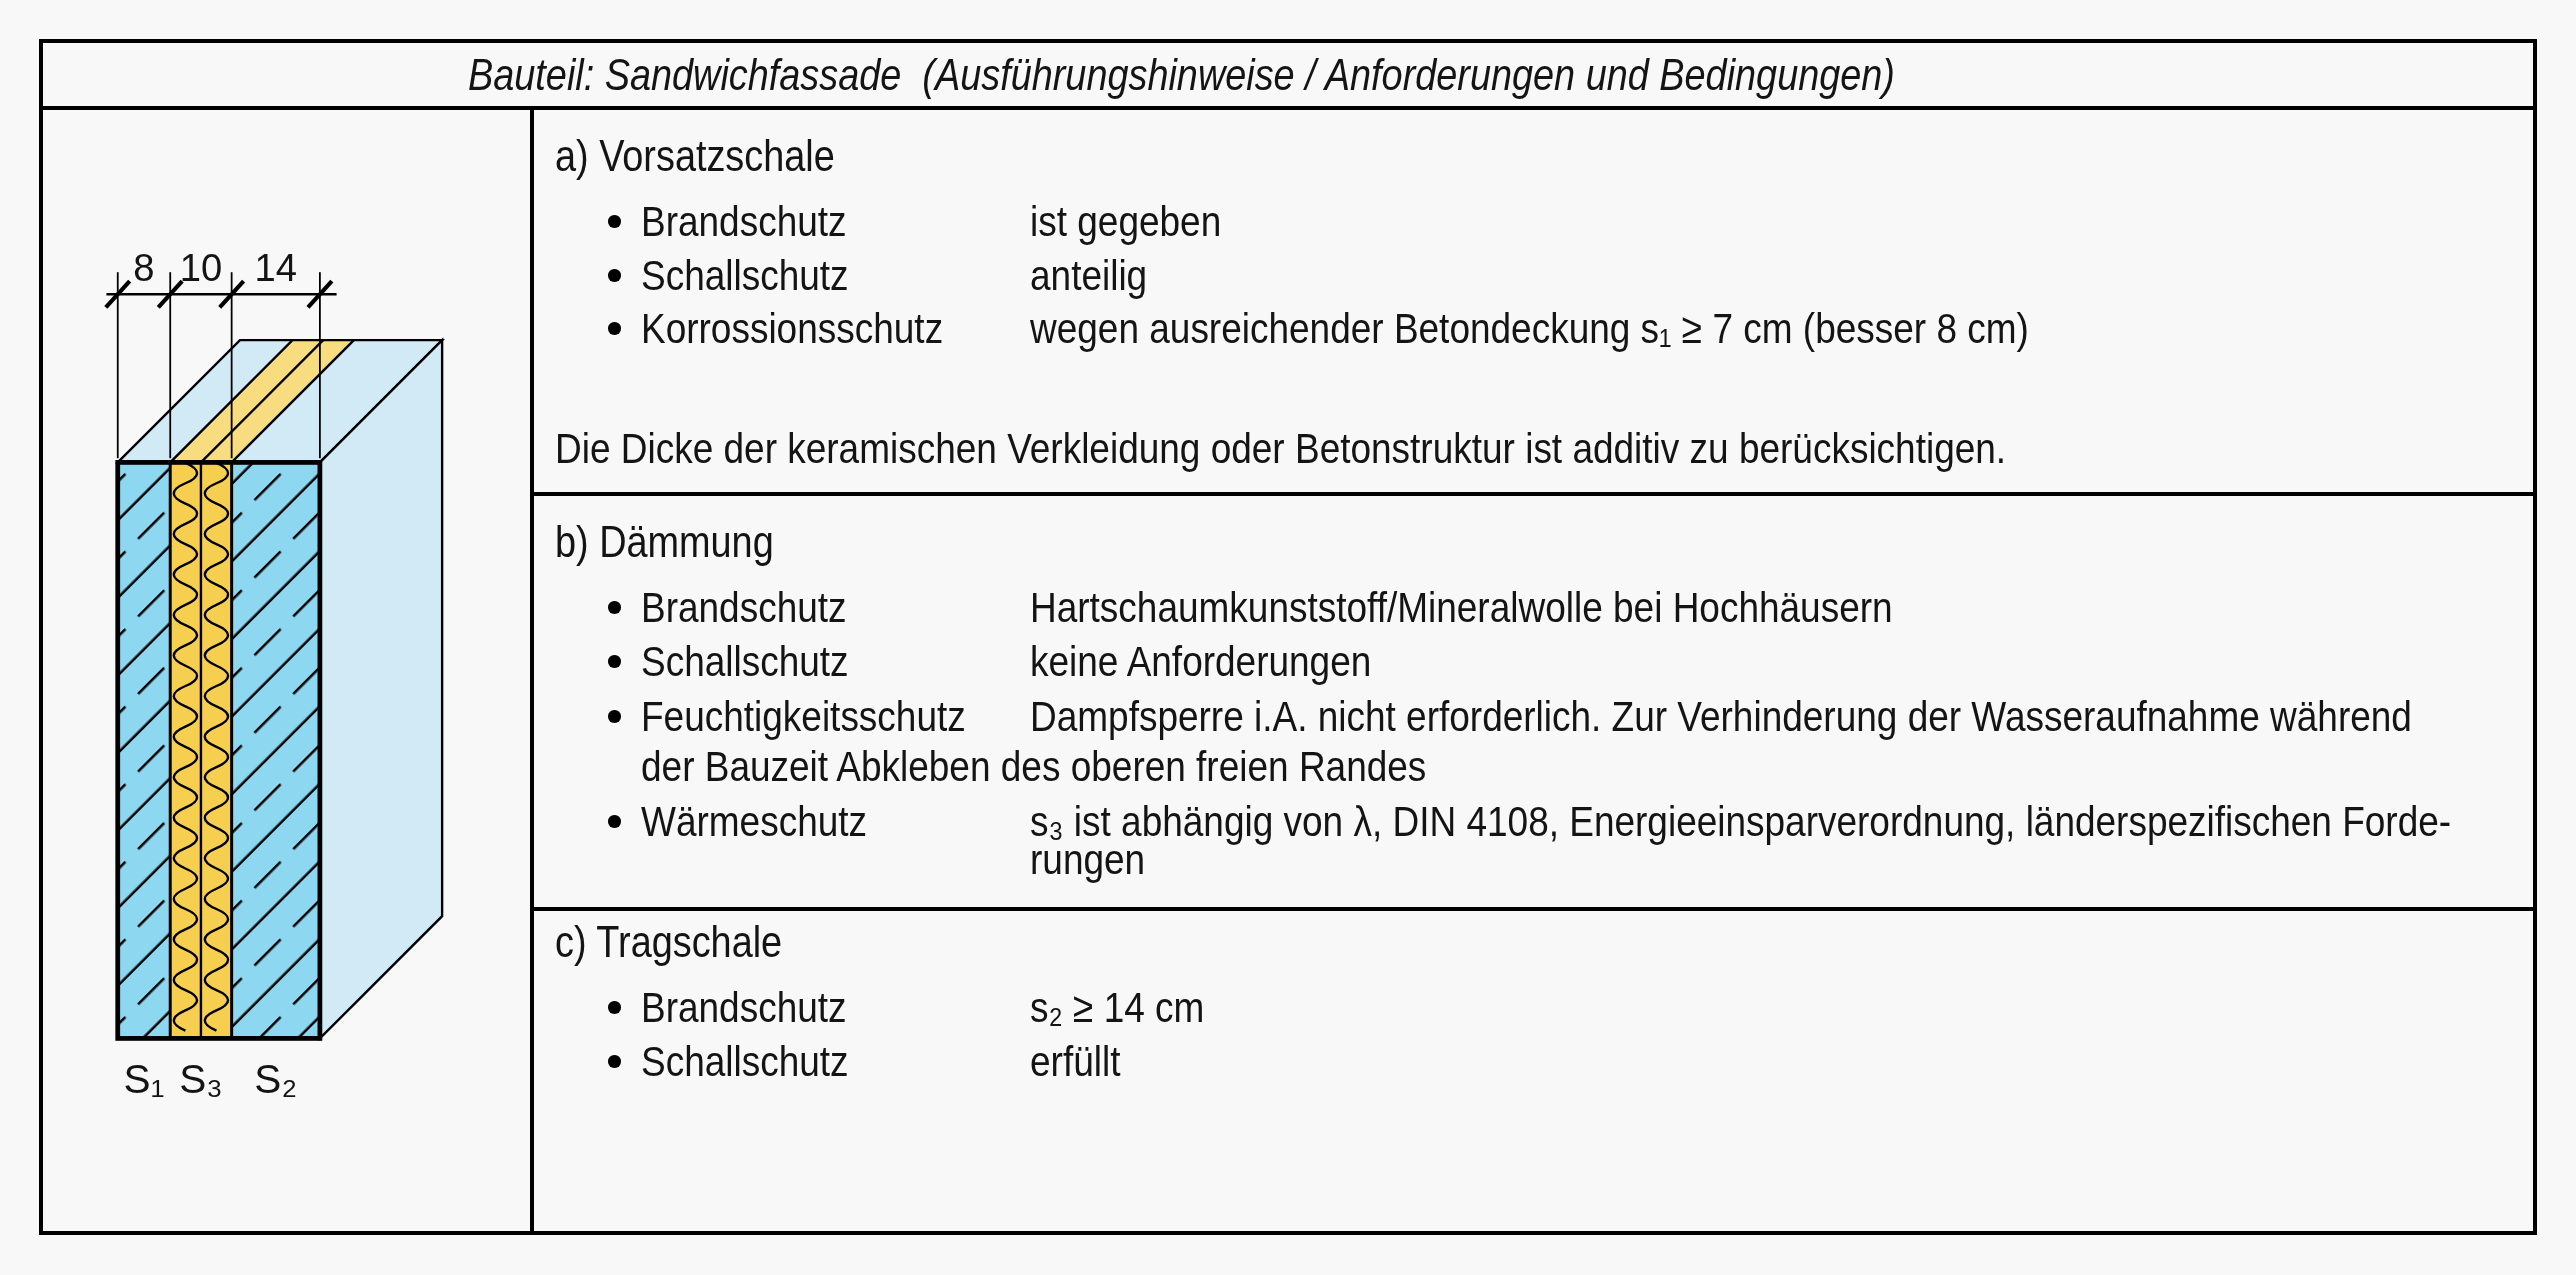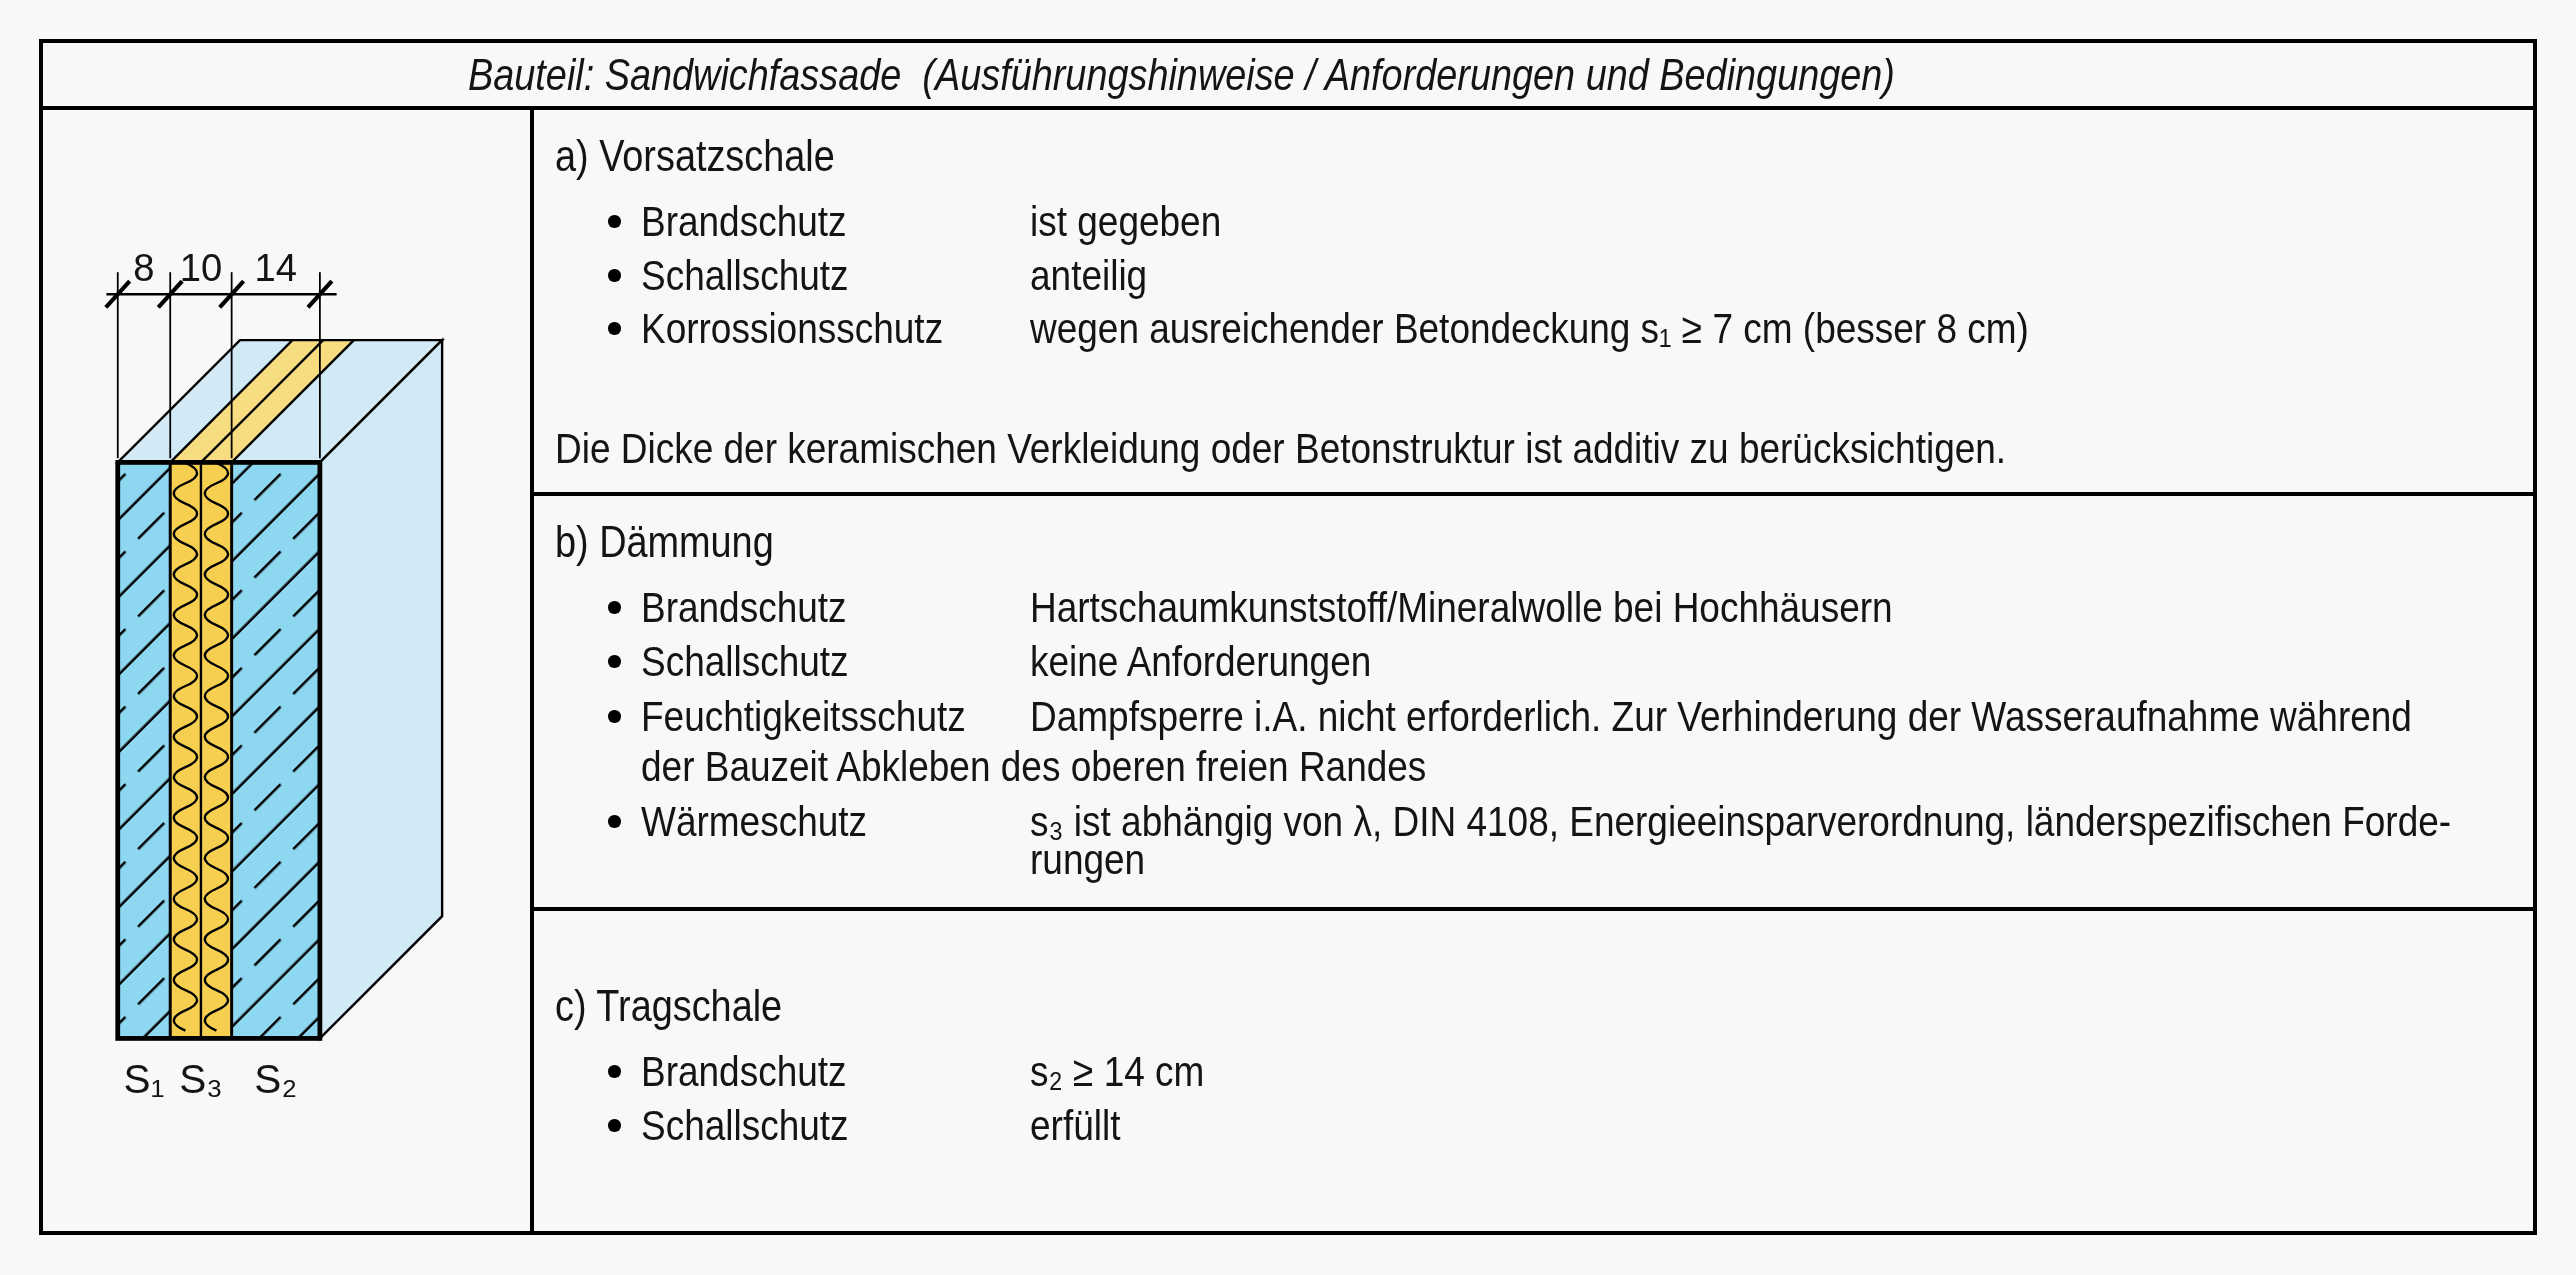--- a/index.html
+++ b/index.html
@@ -30,21 +30,21 @@
   .left-cell{
     position:absolute;left:0;top:67px;bottom:0;width:487px;
     border-right:4.8px solid #000;
   }
   .right-cell{
     position:absolute;left:491px;top:67px;right:0;bottom:0;
   }
   .sec{position:absolute;left:0;right:0;}
   .sec-a{top:0;height:382px;border-bottom:4.8px solid #000;}
   .sec-b{top:386px;height:411px;border-bottom:4.8px solid #000;}
-  .sec-c{top:850px;bottom:0;padding-left:8px;}
+  .sec-c{top:786px;bottom:0;padding-left:8px;}
   .heading{
     position:absolute;left:21px;top:18.5px;height:54px;line-height:54px;
     font-size:44px;white-space:nowrap;
     transform:scaleX(0.86);transform-origin:0 50%;
   }
   .row{position:absolute;left:0;right:0;height:54px;line-height:54px;font-size:43px;}
   .dot{
     position:absolute;left:74px;top:21px;width:12.5px;height:12.5px;
     border-radius:50%;background:#000;
   }

